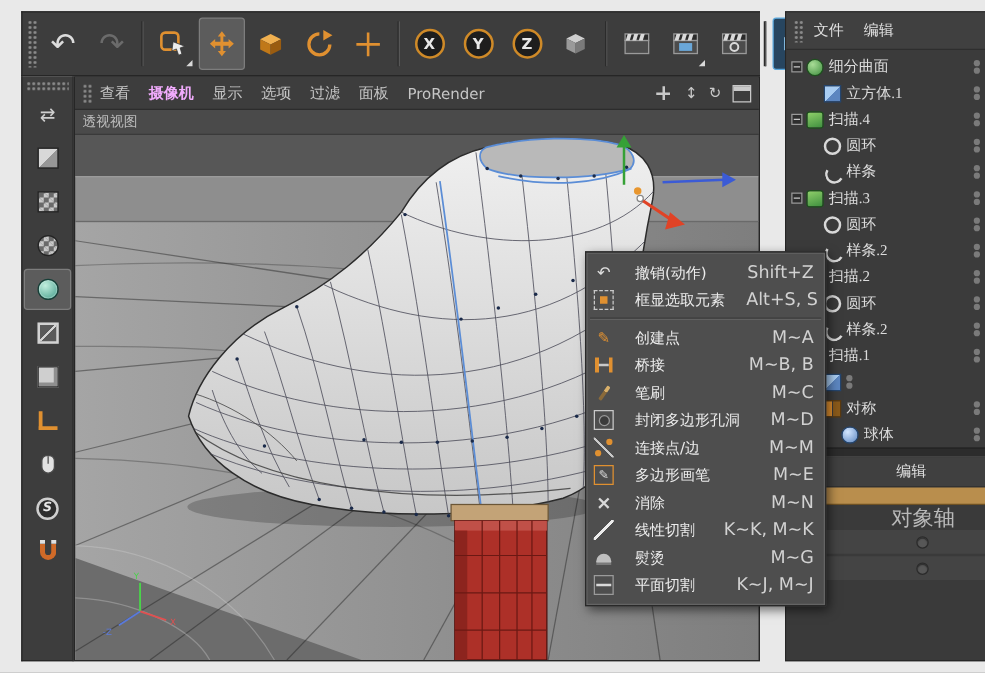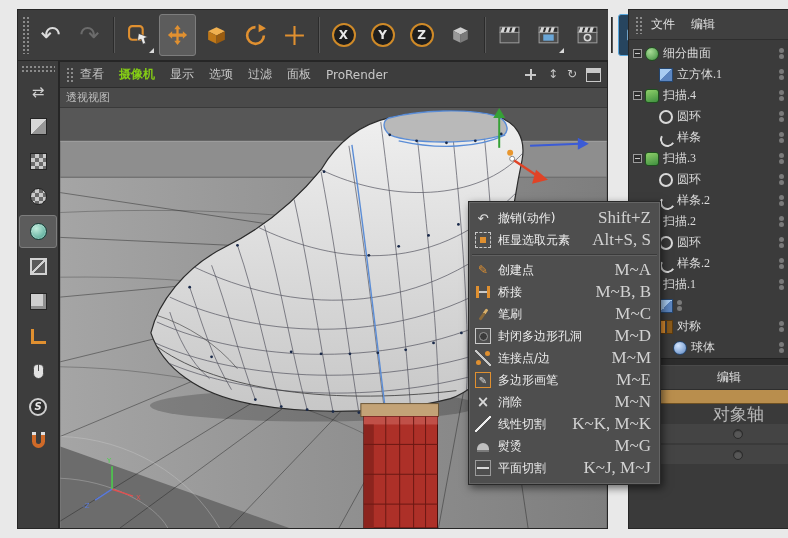--- a/index.html
+++ b/index.html
@@ -35,21 +35,21 @@
   .li-mouse::before{content:"";position:absolute;left:4px;top:0;width:1px;height:6px;background:#4a4a4a;}
   .li-snap{width:18px;height:18px;border:2px solid #cfcfcf;border-radius:50%;color:#e8e8e8;font-size:10px;font-weight:bold;display:flex;align-items:center;justify-content:center;background:#2e2e2e;}
   .li-magnet{width:13px;height:13px;border:4px solid #d06a28;border-top:0;border-radius:0 0 9px 9px;position:relative;}
   .li-magnet::before,.li-magnet::after{content:"";position:absolute;top:-3px;width:4px;height:3px;background:#e0e0e0;}
   .li-magnet::before{left:-4px;} .li-magnet::after{right:-4px;}
   
   .viewport{left:59px;top:61px;width:549px;height:468px;background:#565656;border:1px solid #262626;}
   .vp-menubar{height:26px;background:#3d3d3d;display:flex;align-items:center;padding:0 6px;border-bottom:1px solid #2c2c2c;}
   .vp-menubar .grip{height:16px;margin-right:6px;}
   .vp-mi{font-size:12px;color:#c6c6c6;margin-right:15px;cursor:default;}
-  .vp-mi.hl{color:#84cc16;font-weight:bold;}
+  .vp-mi.hl{color:#f0abfc;font-weight:bold;}
   .vp-right{margin-left:auto;display:flex;align-items:center;}
   .vpi{width:15px;height:14px;margin-left:6px;position:relative;display:inline-block;}
   .vpi-pan{background:linear-gradient(#c9c9c9,#c9c9c9) center/11px 2px no-repeat,linear-gradient(#c9c9c9,#c9c9c9) center/2px 11px no-repeat;}
   .vpi-zoom::before{content:"↕";color:#c9c9c9;font-size:12px;position:absolute;left:4px;top:-1px;}
   .vpi-rotate::before{content:"↻";color:#c9c9c9;font-size:12px;position:absolute;left:2px;top:-1px;}
   .vpi-toggle{border:1px solid #c9c9c9;background:linear-gradient(#c9c9c9 0 4px,transparent 4px);}
   .vp-labelbar{height:20px;background:#4a4a4a;border-bottom:1px solid #3a3a3a;display:flex;align-items:center;padding:0 6px;font-family:Liberation Mono, monospace;}
   .vp-label{font-size:11px;color:#bdbdbd;}
   .scene-wrap{position:relative;width:547px;height:420px;}
   
@@ -78,23 +78,23 @@
   .attr-panel{flex:1 1 auto;background:#3a3a3a;display:flex;flex-direction:column;}
   .attr-menubar{height:24px;display:flex;align-items:center;padding-left:88px;background:#404040;border-bottom:1px solid #2e2e2e;}
   .attr-menubar .rp-mi{margin-right:0;}
   .attr-tanbar{height:14px;background:#b98e4d;border-bottom:1px solid #6e5124;}
   .attr-tabrow{height:20px;display:flex;align-items:center;padding-left:84px;}
   .attr-tab{font-size:17px;color:#b8b8b8;}
   .attr-row{height:19px;background:#444444;margin-bottom:2px;display:flex;align-items:center;padding-left:104px;}
   .attr-radio{width:10px;height:10px;border-radius:50%;background:#575757;border:1px solid #2a2a2a;box-shadow:inset 0 1px 1px rgba(0,0,0,.5);}
   
   .contextmenu{left:468px;top:201px;width:193px;background:#4e4e4e;border:1px solid #292929;box-shadow:2px 3px 8px rgba(0,0,0,.55),inset 0 0 0 1px #646464;padding:5px 0;z-index:50;}
-  .cm-item{height:22px;display:flex;align-items:center;gap:7px;padding:0 9px 0 6px;position:relative;}
+  .cm-item{height:22px;display:flex;align-items:center;gap:17px;padding:0 9px 0 6px;position:relative;}
   .cm-lbl{font-size:12px;color:#ececec;flex:1 1 auto;white-space:nowrap;}
-  .cm-sc{font-size:17px;color:#d2d2d2;white-space:nowrap;font-family:Liberation Serif, serif;}
+  .cm-sc{font-size:14px;color:#d2d2d2;white-space:nowrap;}
   .cm-sep{height:2px;margin:3px 3px;background:#3a3a3a;border-bottom:1px solid #616161;}
   .cm-item.hl{box-shadow:0 0 0 2px #e02318;border-radius:3px;}
   .cmi{width:16px;height:16px;flex:0 0 16px;position:relative;display:inline-flex;align-items:center;justify-content:center;font-size:12px;}
   .cmi-undo::before{content:"↶";color:#e0e0e0;font-size:13px;}
   .cmi-frame-selected{border:1px dashed #c9c9c9;}
   .cmi-frame-selected::before{content:"";width:6px;height:6px;background:#e09030;}
   .cmi-create-point::before{content:"✎";color:#e09030;}
   .cmi-bridge{background:linear-gradient(90deg,#e09030 0 3px,transparent 3px 11px,#e09030 11px 14px) center/14px 12px no-repeat;}
   .cmi-bridge::before{content:"";width:8px;height:2px;background:#c9c9c9;}
   .cmi-brush::before{content:"";width:3px;height:13px;background:linear-gradient(#d9b06a 0 5px,#8a6a3a 5px);transform:rotate(35deg);border-radius:1px;}

